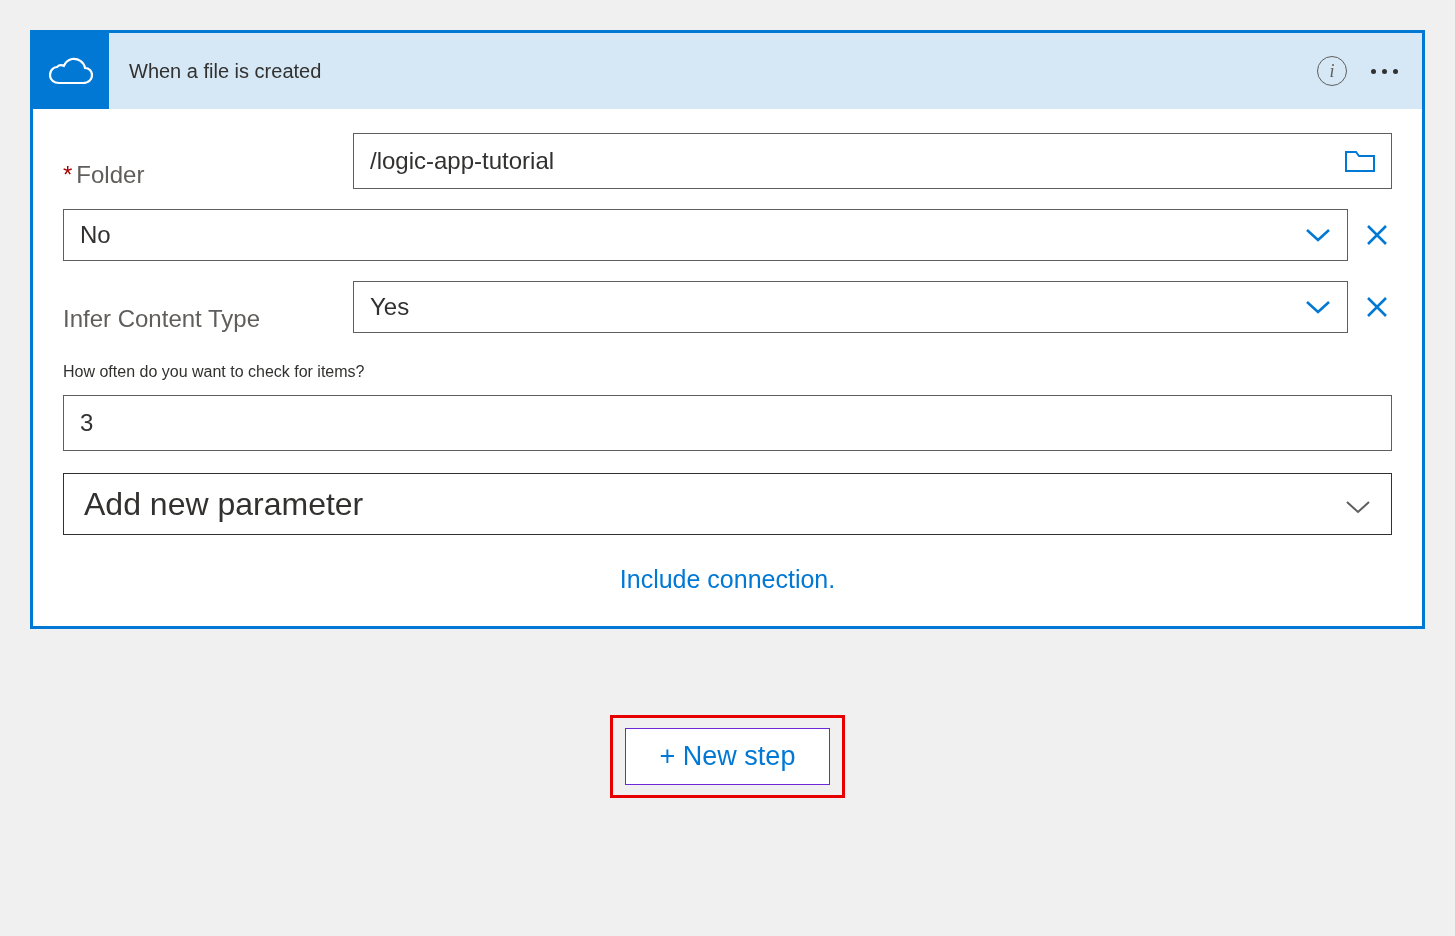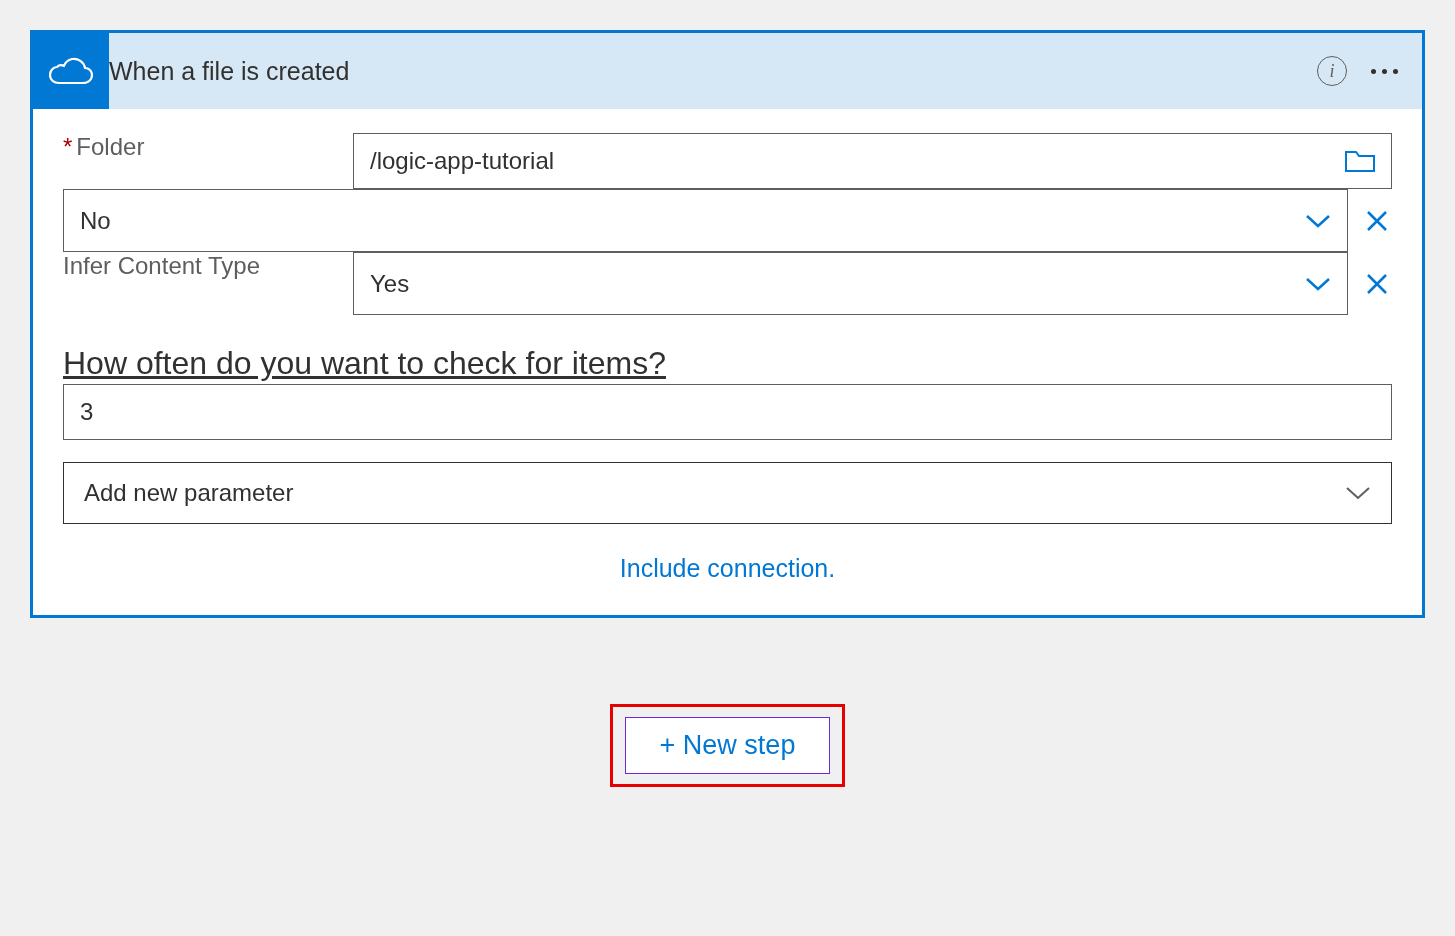--- a/index.html
+++ b/index.html
@@ -29,23 +29,24 @@
     .header-icon-box {
       width: 76px;
       height: 76px;
       background: #0078d4;
       display: flex;
       align-items: center;
       justify-content: center;
       flex-shrink: 0;
     }
     .header-title {
-      font-size: 25px;
+      font-size: 20px;
       font-weight: 400;
       color: #323130;
+      padding-left: 20px;
       flex: 1;
     }
     .header-actions {
       display: flex;
       align-items: center;
       gap: 24px;
       padding-right: 24px;
     }
     .info-icon {
       width: 30px;
@@ -71,21 +72,22 @@
       width: 5px;
       height: 5px;
       background: #323130;
       border-radius: 50%;
     }
     .card-body {
       padding: 24px 30px 32px 30px;
     }
     .form-row {
       display: flex;
-      align-items: flex-start;
+      align-items: flex-end;
+      margin-bottom: 20px;
     }
     .form-label {
       width: 290px;
       flex-shrink: 0;
       font-size: 24px;
       color: #605e5c;
     }
     .required {
       color: #a80000;
       margin-right: 4px;
@@ -111,21 +113,21 @@
       justify-content: space-between;
     }
     .folder-icon-btn {
       cursor: pointer;
       display: flex;
       align-items: center;
     }
     .select-box {
       flex: 1;
       border: 1px solid #605e5c;
-      height: 63px;
+      height: 52px;
       display: flex;
       align-items: center;
       justify-content: space-between;
       padding: 0 16px;
       font-size: 24px;
       color: #323130;
       background: #fff;
       cursor: pointer;
     }
     .chevron-down {
@@ -136,43 +138,42 @@
     }
     .remove-btn {
       cursor: pointer;
       color: #0078d4;
       display: flex;
       align-items: center;
       width: 30px;
       justify-content: center;
     }
     .section-label {
-      font-size: 32px;
+      font-size: 16px;
       color: #323130;
       margin-top: 30px;
-      margin-bottom: 2px;
-      text-decoration: underline;
+      margin-bottom: 14px;
     }
     .interval-row {
       display: flex;
       gap: 22px;
       margin-bottom: 22px;
     }
     .interval-row .input-box,
     .interval-row .select-box {
       flex: 1;
     }
     .add-param-row {
       border: 1px solid #323130;
       height: 62px;
       display: flex;
       align-items: center;
       justify-content: space-between;
       padding: 0 20px;
-      font-size: 24px;
+      font-size: 32px;
       color: #323130;
       cursor: pointer;
       margin-bottom: 20px;
     }
     .change-connection {
       text-align: center;
       color: #0078d4;
       font-size: 25px;
       cursor: pointer;
       padding-top: 10px;

